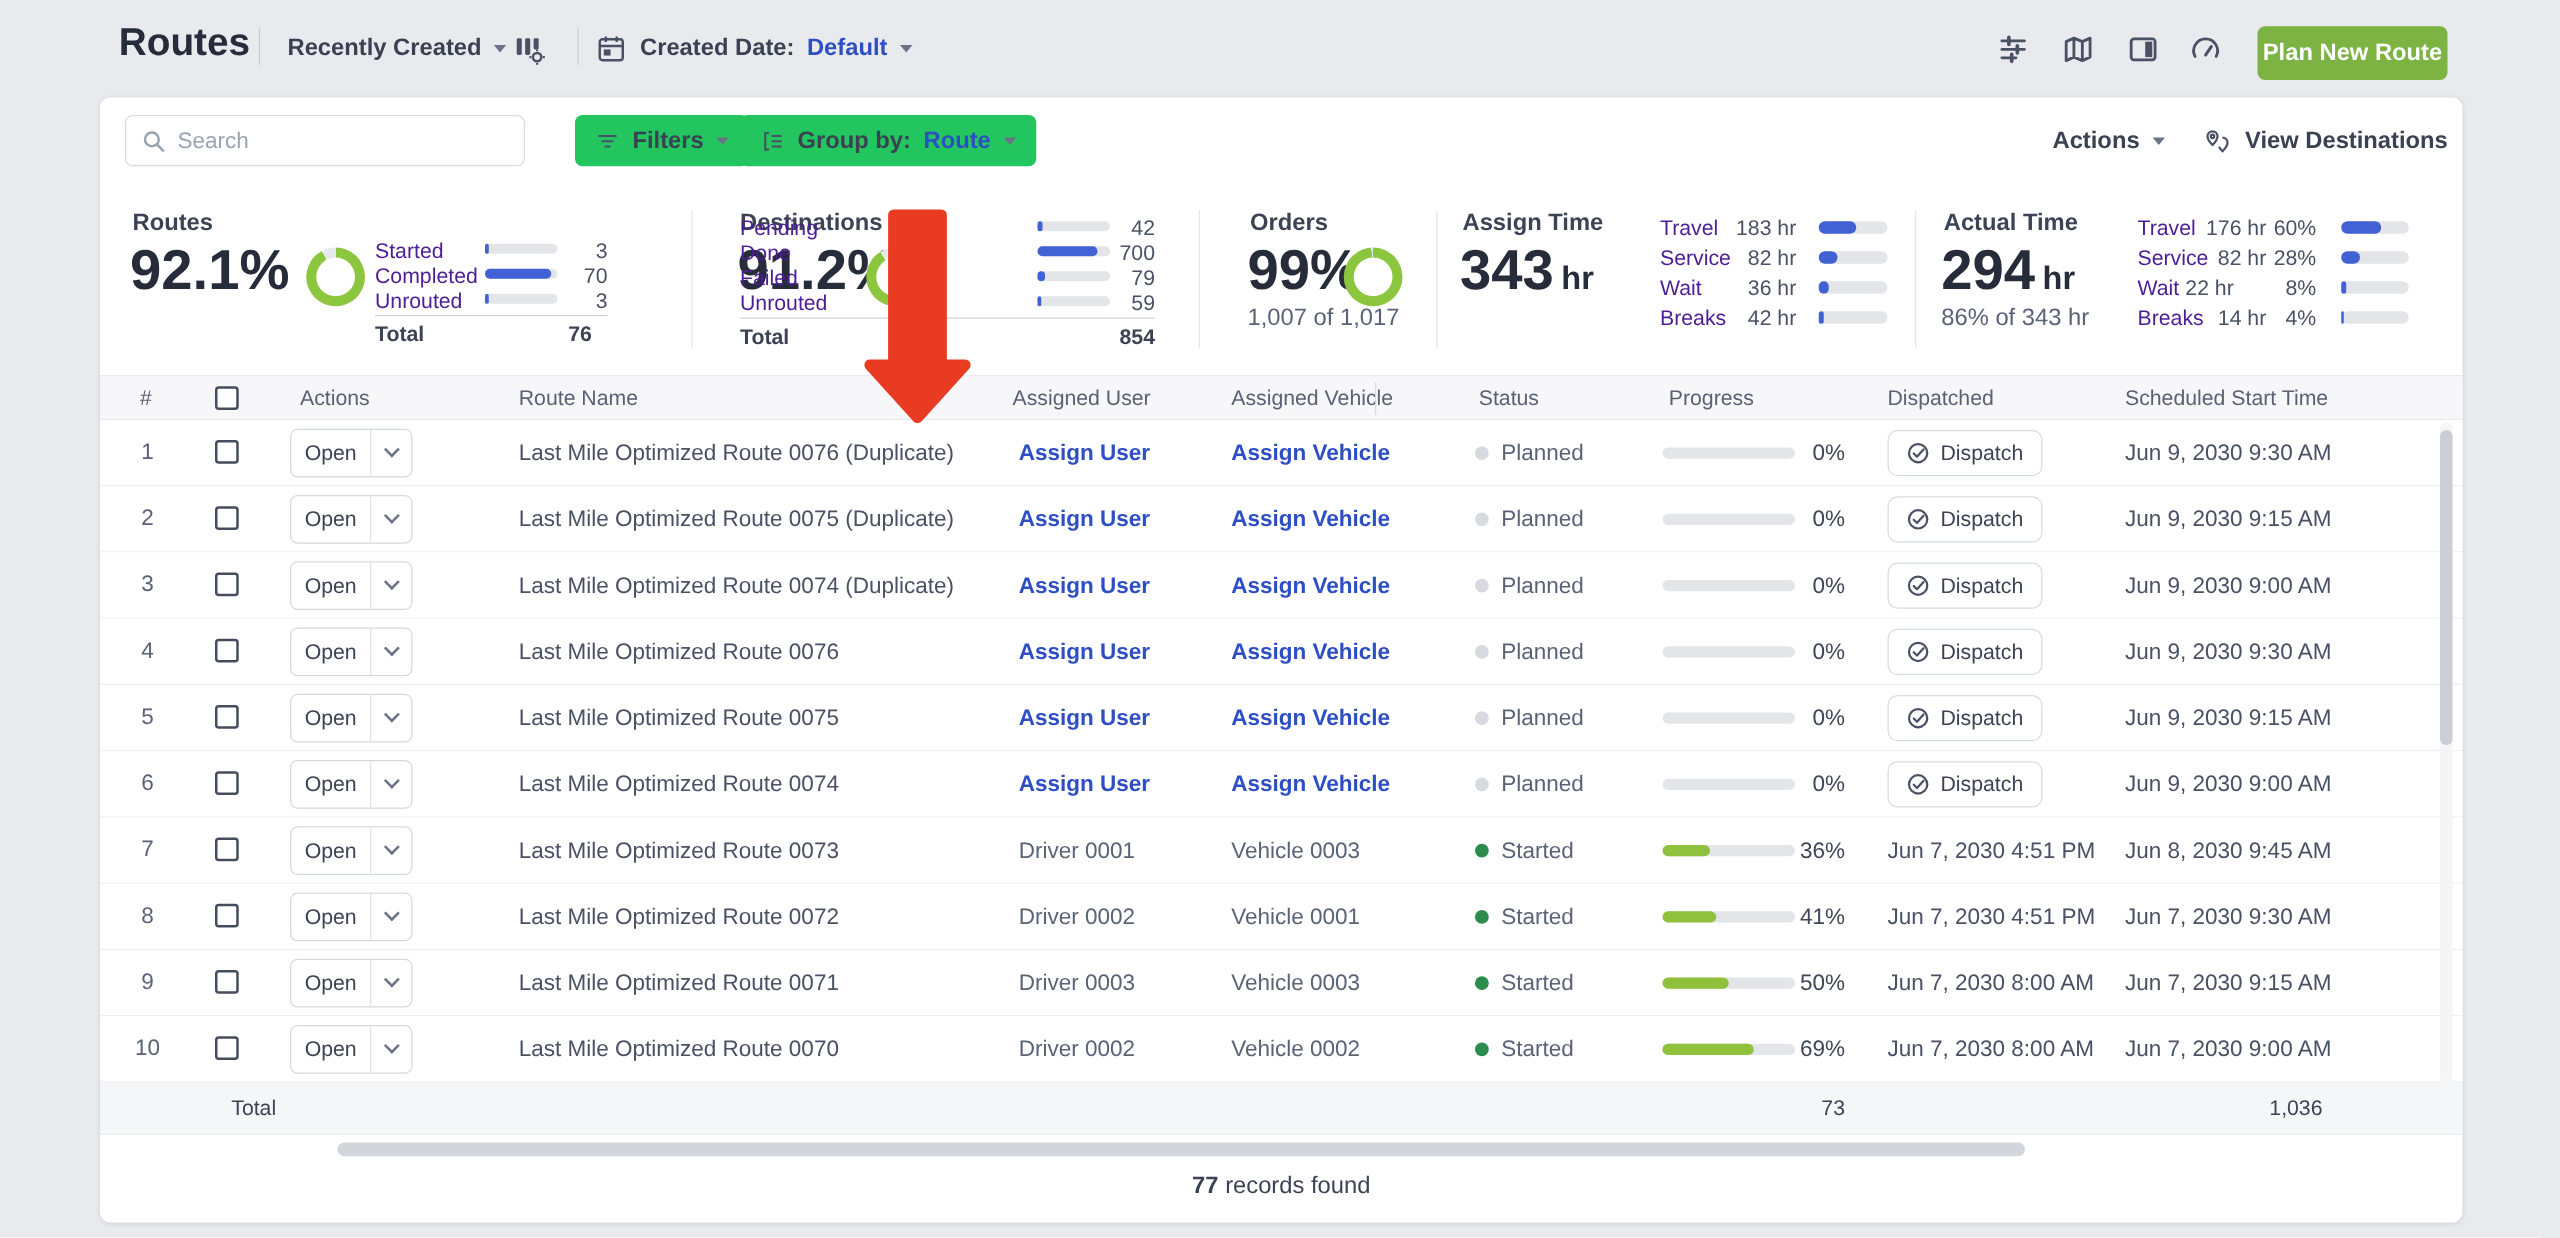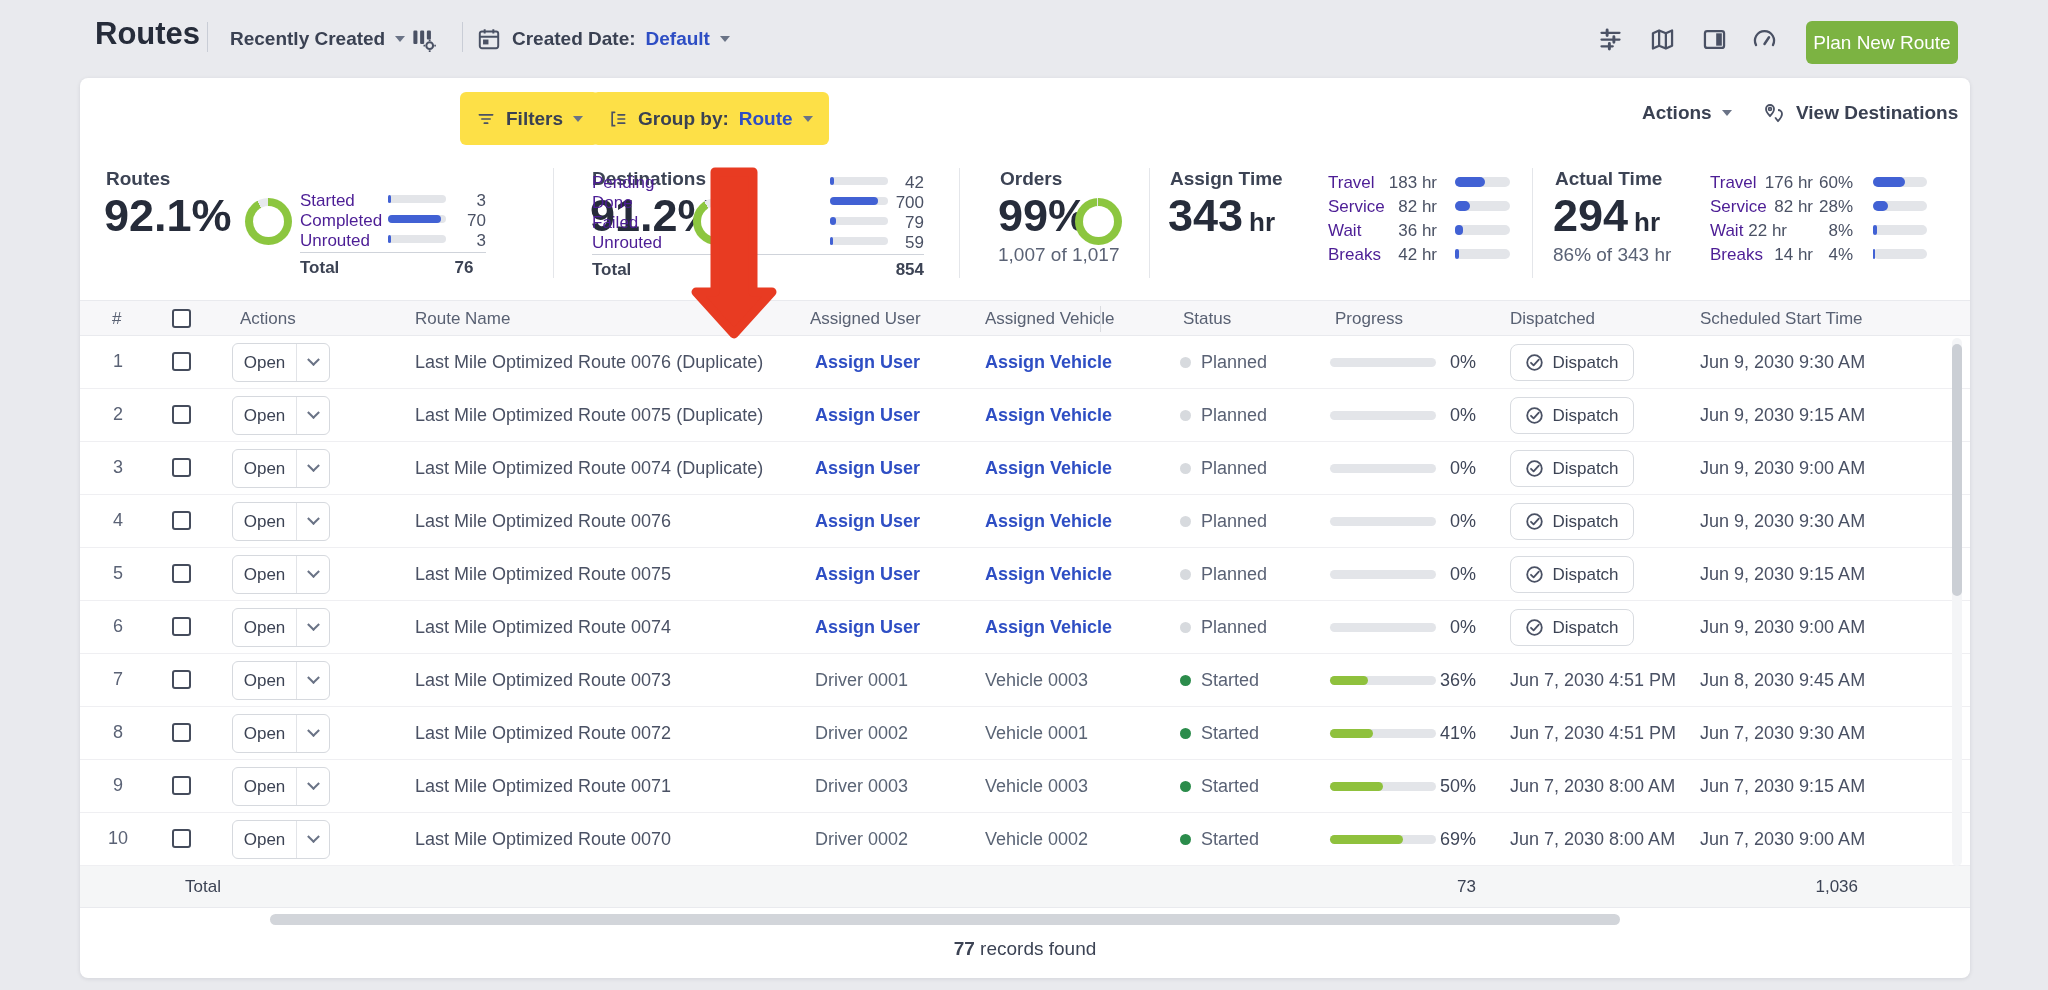--- a/index.html
+++ b/index.html
@@ -9,34 +9,34 @@
   
   .page-title { position:absolute; left:95px; top:16px; font-size:31px; font-weight:700; color:#262c3a; }
   .vdiv { position:absolute; width:1px; height:30px; background:#c9cdd6; top:22px; }
   .hbtn { position:absolute; top:22px; height:34px; display:flex; align-items:center; gap:10px;
           font-size:19px; font-weight:600; color:#3a4152; background:none; border:none; cursor:pointer; }
   .caret { width:0; height:0; border-left:5px solid transparent; border-right:5px solid transparent;
            border-top:6px solid #6a7386; display:inline-block; }
   .hicon { position:absolute; top:24px; width:30px; height:30px; display:flex; align-items:center; justify-content:center; }
   .blue { color:#2e4ec4; font-weight:700; }
   .plan-btn { position:absolute; left:1806px; top:21px; width:152px; height:43px; background:#7cb342;
-              border:none; border-radius:6px; color:#fff; font-size:19px; font-weight:400; cursor:pointer;
+              border:none; border-radius:6px; color:#fff; font-size:19px; font-weight:700; cursor:pointer;
               font-family:"Liberation Sans", sans-serif; }
 
   
   .card { position:absolute; left:80px; top:78px; width:1890px; height:900px; background:#fff;
           border-radius:8px; box-shadow:0 1px 4px rgba(20,24,40,.10); }
 
   
   .search-box { position:absolute; left:20px; top:14px; width:320px; height:41px; border:1px solid #d9dce1;
                 border-radius:6px; background:#fff; display:flex; align-items:center; padding-left:12px; gap:9px; }
   .search-box input { border:none; outline:none; font-size:18px; color:#3a4152; width:250px;
                       font-family:"Liberation Sans", sans-serif; }
   .search-box input::placeholder { color:#9aa3b2; }
-  .tbtn { position:absolute; top:14px; height:53px; background:#fde047; border:none; border-radius:6px;
+  .tbtn { position:absolute; top:14px; height:41px; background:#22c55e; border:none; border-radius:6px;
           display:flex; align-items:center; gap:10px; font-size:19px; color:#3a4152; padding:0 16px; cursor:pointer;
           font-family:"Liberation Sans", sans-serif; font-weight:600;}
   .textbtn { position:absolute; top:14px; height:41px; background:none; border:none; display:flex; align-items:center;
              gap:10px; font-size:19px; color:#3a4152; cursor:pointer; font-family:"Liberation Sans", sans-serif; font-weight:600;}
 
   
   .stat-label { position:absolute; top:90px; font-size:19px; font-weight:700; color:#3c4354; }
   .stat-big { position:absolute; top:112px; font-size:45px; font-weight:700; color:#262c3a; }
   .stat-big .unit { font-size:26px; font-weight:600; margin-left:6px; }
   .stat-sub { position:absolute; top:166px; font-size:19px; color:#5a6275; }
@@ -161,20 +161,27 @@
     <svg class="ic" width="27" height="27" viewBox="0 0 24 24" fill="none" stroke="#4a5164" stroke-width="2" stroke-linecap="round">
       <path d="M4.5 17a8.5 8.5 0 1 1 15 0"></path>
       <path d="M12 16l4-6" stroke-width="2.2"></path>
     </svg>
   </span>
 
   <button class="plan-btn">Plan New Route</button>
 
   <div class="card">
 
+    <div class="search-box">
+      <svg class="ic" width="20" height="20" viewBox="0 0 20 20" fill="none" stroke="#9aa3b2" stroke-width="2">
+        <circle cx="8.5" cy="8.5" r="5.5"></circle>
+          <path d="M13 13l4.5 4.5" stroke-linecap="round"></path>
+      </svg>
+      <input type="text" placeholder="Search" style="">
+    </div>
 
     <button class="tbtn" style="left:380px">
       <svg class="ic" width="20" height="20" viewBox="0 0 24 24" fill="none" stroke="#4a5164" stroke-width="2" stroke-linecap="round">
         <path d="M4 7h16M7 12h10M10 17h4"></path>
       </svg>
       <span>Filters</span>
       <span class="caret"></span>
     </button>
 
     <button class="tbtn" style="left:512px">

